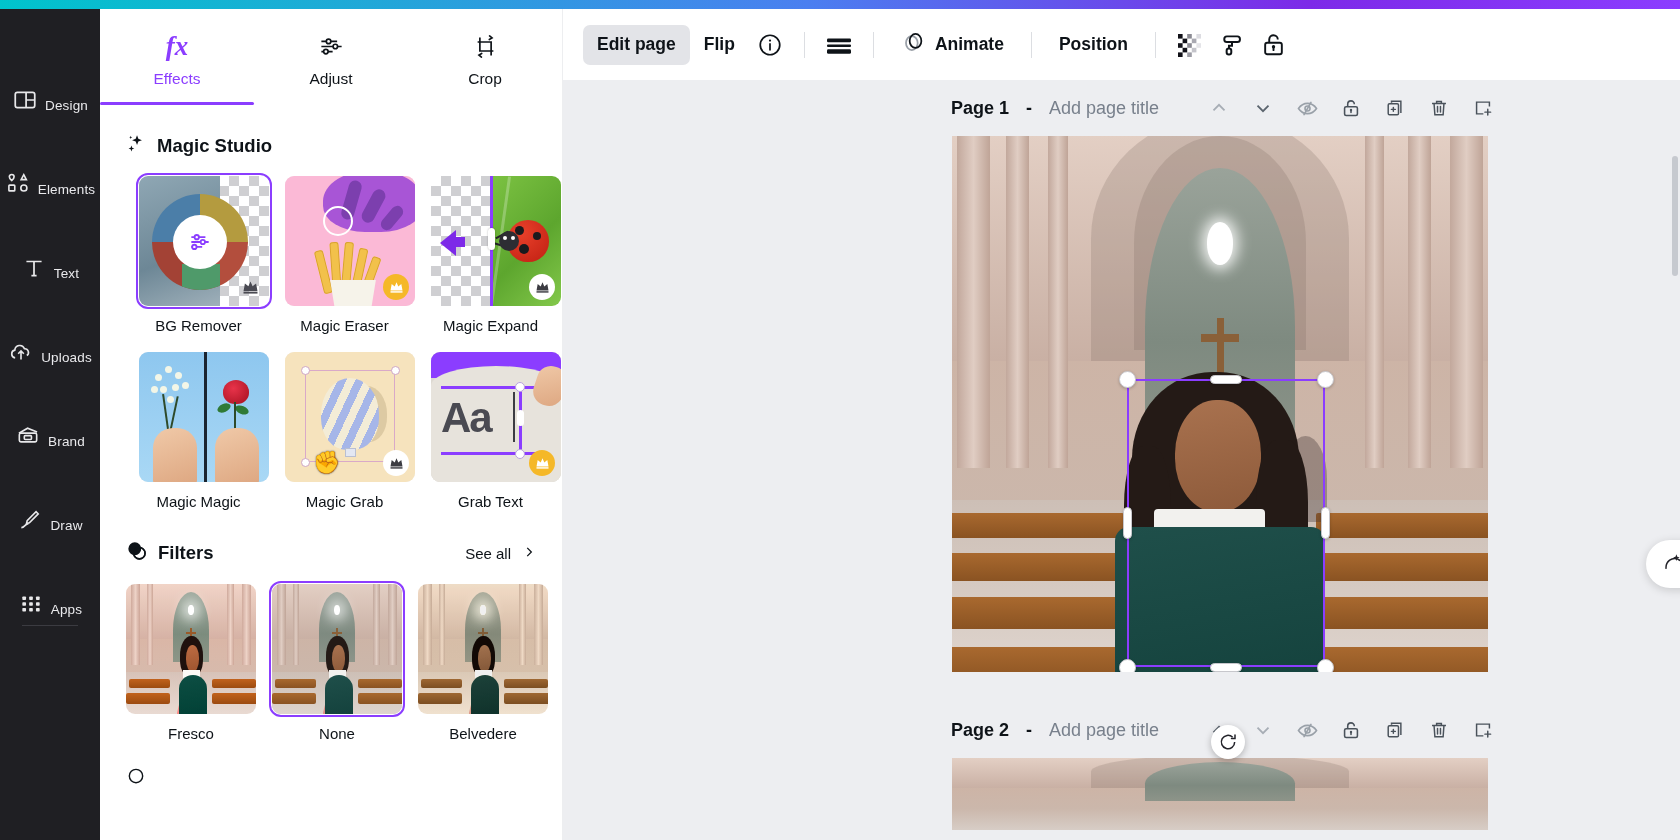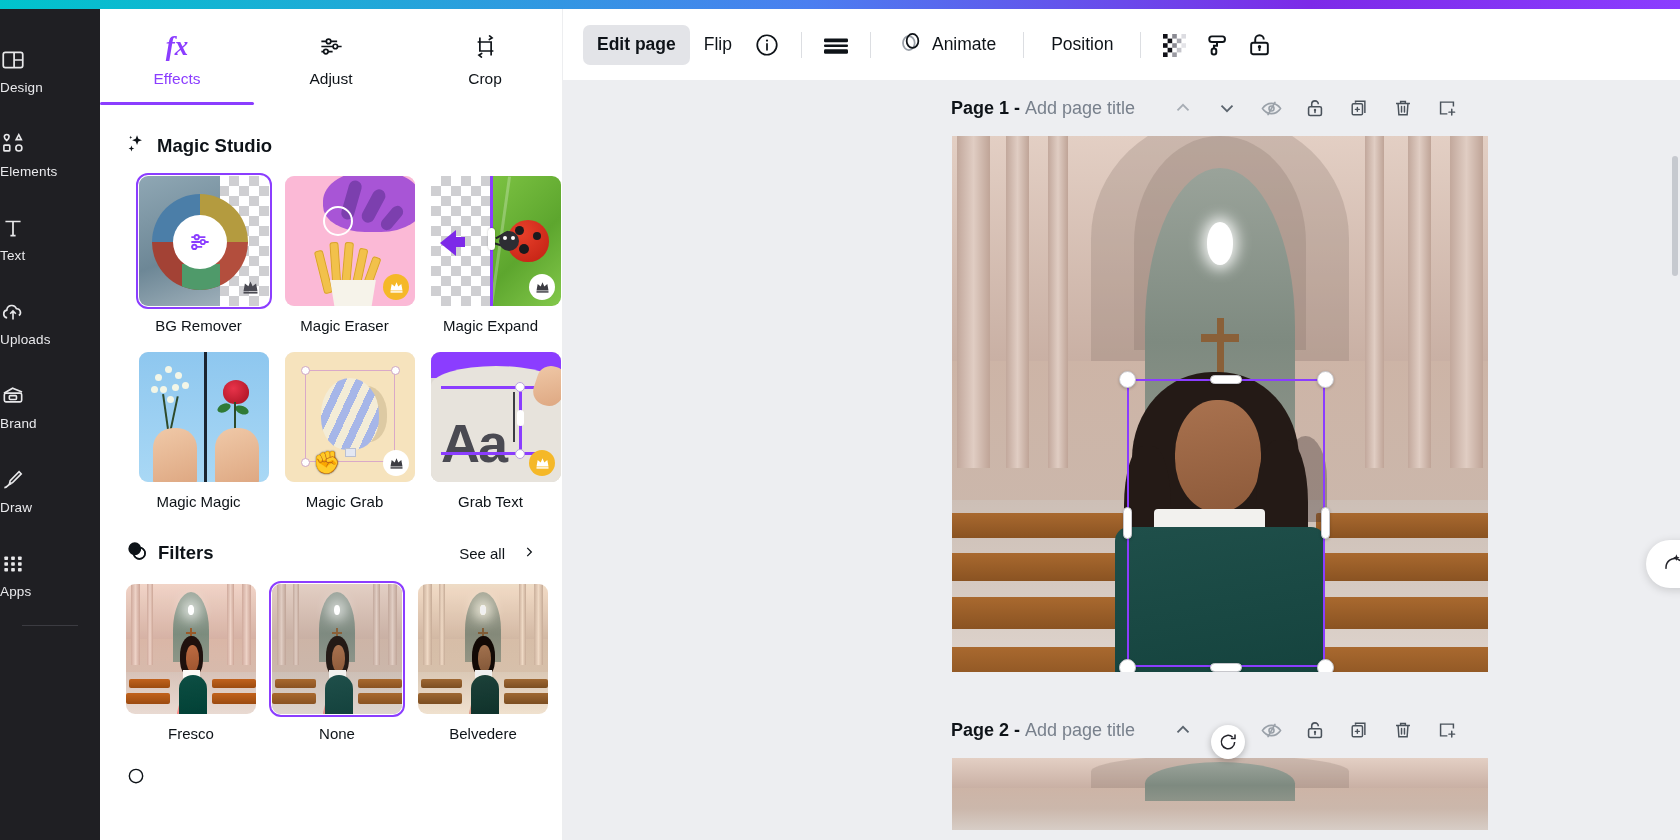--- a/index.html
+++ b/index.html
@@ -20,21 +20,21 @@
 
   
   .rail {
     position: absolute; left: 0; top: 9px; width: 100px; height: 831px;
     background: #1f1f23; z-index: 50;
     display: flex; flex-direction: column; align-items: center;
     padding-top: 20px;
   }
   .rail-item {
     width: 100px; height: 84px;
-    display: flex; flex-direction: column; align-items: flex-start; justify-content: center;
+    display: flex; flex-direction: row; align-items: flex-end; justify-content: center;
     gap: 7px; cursor: pointer;
   }
   .rail-ico { width: 26px; height: 26px; color: #e8e8ea; display: block; }
   .rail-lbl { font-size: 13.5px; color: #e9e9ec; letter-spacing: .15px; }
   .rail-div { width: 56px; height: 1px; background: #3b3b41; margin-top: 8px; }
 
   
   .panel {
     position: absolute; left: 100px; top: 9px; width: 463px; height: 831px;
     background: #fff; overflow: hidden; z-index: 40;
@@ -57,21 +57,21 @@
         font-size: 27px; color: #8b3dff; line-height: 1; }
 
   .panel-body { padding: 0 26px; }
   .sec-head {
     display: flex; align-items: center; gap: 10px;
     margin-top: 28px; margin-bottom: 18px;
   }
   .sec-title { font-size: 18.5px; font-weight: 700; color: #0e1318; }
   .see-all {
     margin-left: auto; font-size: 15px; color: #0e1318; cursor: pointer;
-    display: flex; align-items: flex-start; gap: 17px;
+    display: flex; align-items: flex-start; gap: 11px;
   }
 
   .grid3 { display: grid; grid-template-columns: repeat(3, 130px); gap: 0 16px; }
   .cell { width: 132px; cursor: pointer; padding-left: 13px; }
   .thumb {
     width: 130px; height: 130px; border-radius: 9px; position: relative;
     overflow: hidden; background: #eee;
   }
   .thumb.sel { outline: 2.5px solid #8b3dff; outline-offset: 1px; }
   .cell-lbl { text-align: center; font-size: 15px; color: #0e1318; margin-top: 11px; }
@@ -178,22 +178,22 @@
   .bal-shadow { position:absolute; left:62px; top:34px; width:40px; height:56px;
     border-radius:50% 50% 44% 44%; background: rgba(190,170,130,.45); }
   .grab-cursor { position:absolute; left:28px; bottom:6px; font-size:22px; color:#fff;
     text-shadow: 0 0 2px #7a7a7a, 0 0 1px #555; }
 
   
   .t-gt { position:absolute; inset:0; background:#ddd9d2; }
   .t-gt .purtop { position:absolute; left:0; top:0; width:100%; height:26px; background:#8b3dff; }
   .t-gt .paper { position:absolute; left:0; top:14px; width:100%; height:116px;
     background:#e7e3dc; border-radius: 60% 60% 0 0 / 24px 24px 0 0; }
-  .aa { position:absolute; left:10px; top:60px; font-family:"Liberation Sans",sans-serif;
-    font-weight:700; font-size:54px; color:#4a4a52; letter-spacing:-2px; }
+  .aa { position:absolute; left:10px; top:42px; font-family:"Liberation Sans",sans-serif;
+    font-weight:700; font-size:42px; color:#4a4a52; letter-spacing:-2px; }
   .gt-line { position:absolute; background:#8b3dff; }
   .gt-dot { position:absolute; width:10px; height:10px; border-radius:50%; background:#fff;
     border:1.5px solid #b9a0e0; }
   .gt-caret { position:absolute; left:82px; top:40px; width:2px; height:50px; background:#3c3c42; }
   .gt-hand { position:absolute; right:-4px; top:14px; width:30px; height:40px;
     background: linear-gradient(150deg,#f0c9a8,#dda680); border-radius:14px; transform: rotate(18deg); }
 
   
   .filterstrip { display:flex; gap:16px; margin-top: 2px; }
   .fthumb { width:130px; height:130px; border-radius:9px; overflow:hidden; position:relative;
@@ -227,27 +227,27 @@
   .person { position:absolute; }
   .p-hair { position:absolute; background:#241a16; border-radius: 48% 48% 42% 42%; }
   .p-face { position:absolute; background: linear-gradient(170deg,#a9724f,#8d5a3a); border-radius:48%; }
   .p-collar { position:absolute; background:#f2f1ee; }
   .p-body { position:absolute; background: linear-gradient(170deg,#1f4f4a,#14423d); border-radius: 14px 14px 0 0; }
 
   
   .main { position:absolute; left:563px; top:9px; width:1117px; height:831px; background:#edeef1; z-index:30; }
   .toolbar { height:71px; background:#fff; display:flex; align-items:center; padding-left:20px; gap:0; }
   .tb-btn { height:40px; display:flex; align-items:center; gap:8px; padding:0 14px;
-    border-radius:7px; font-size:17.5px; color:#0e1318; cursor:pointer; white-space:nowrap; }
+    border-radius:7px; font-size:17.5px; color:#0e1318; cursor:pointer; white-space:nowrap;font-weight:bold; }
   .tb-btn.on { background:#e3e4e8; font-weight:700; }
   .tb-ico { height:40px; width:42px; display:flex; align-items:center; justify-content:center;
             border-radius:7px; cursor:pointer; }
   .tb-sep { width:1px; height:26px; background:#dcdee2; margin:0 13px; }
 
-  .pagehead { display:flex; align-items:center; height:56px; padding-left:388px; gap:0; }
+  .pagehead { display:flex; align-items:center; height:56px; padding-left:388px; gap:12px; }
   .ph-title { font-size:18px; font-weight:700; color:#0e1318; }
   .ph-sub { font-size:18px; color:#78808c; margin-left:5px; }
   .ph-icons { display:flex; align-items:center; gap:0; margin-left:26px; }
   .ph-ico { width:44px; height:40px; display:flex; align-items:center; justify-content:center;
             border-radius:7px; cursor:pointer; color:#5b646e; }
 
   .canvas-wrap { position:relative; }
   .page { position:absolute; left:389px; top:0; width:536px; height:536px;
     background:#fff; overflow:hidden; }
   .page2 { position:absolute; left:389px; top:0; width:536px; height:72px;

